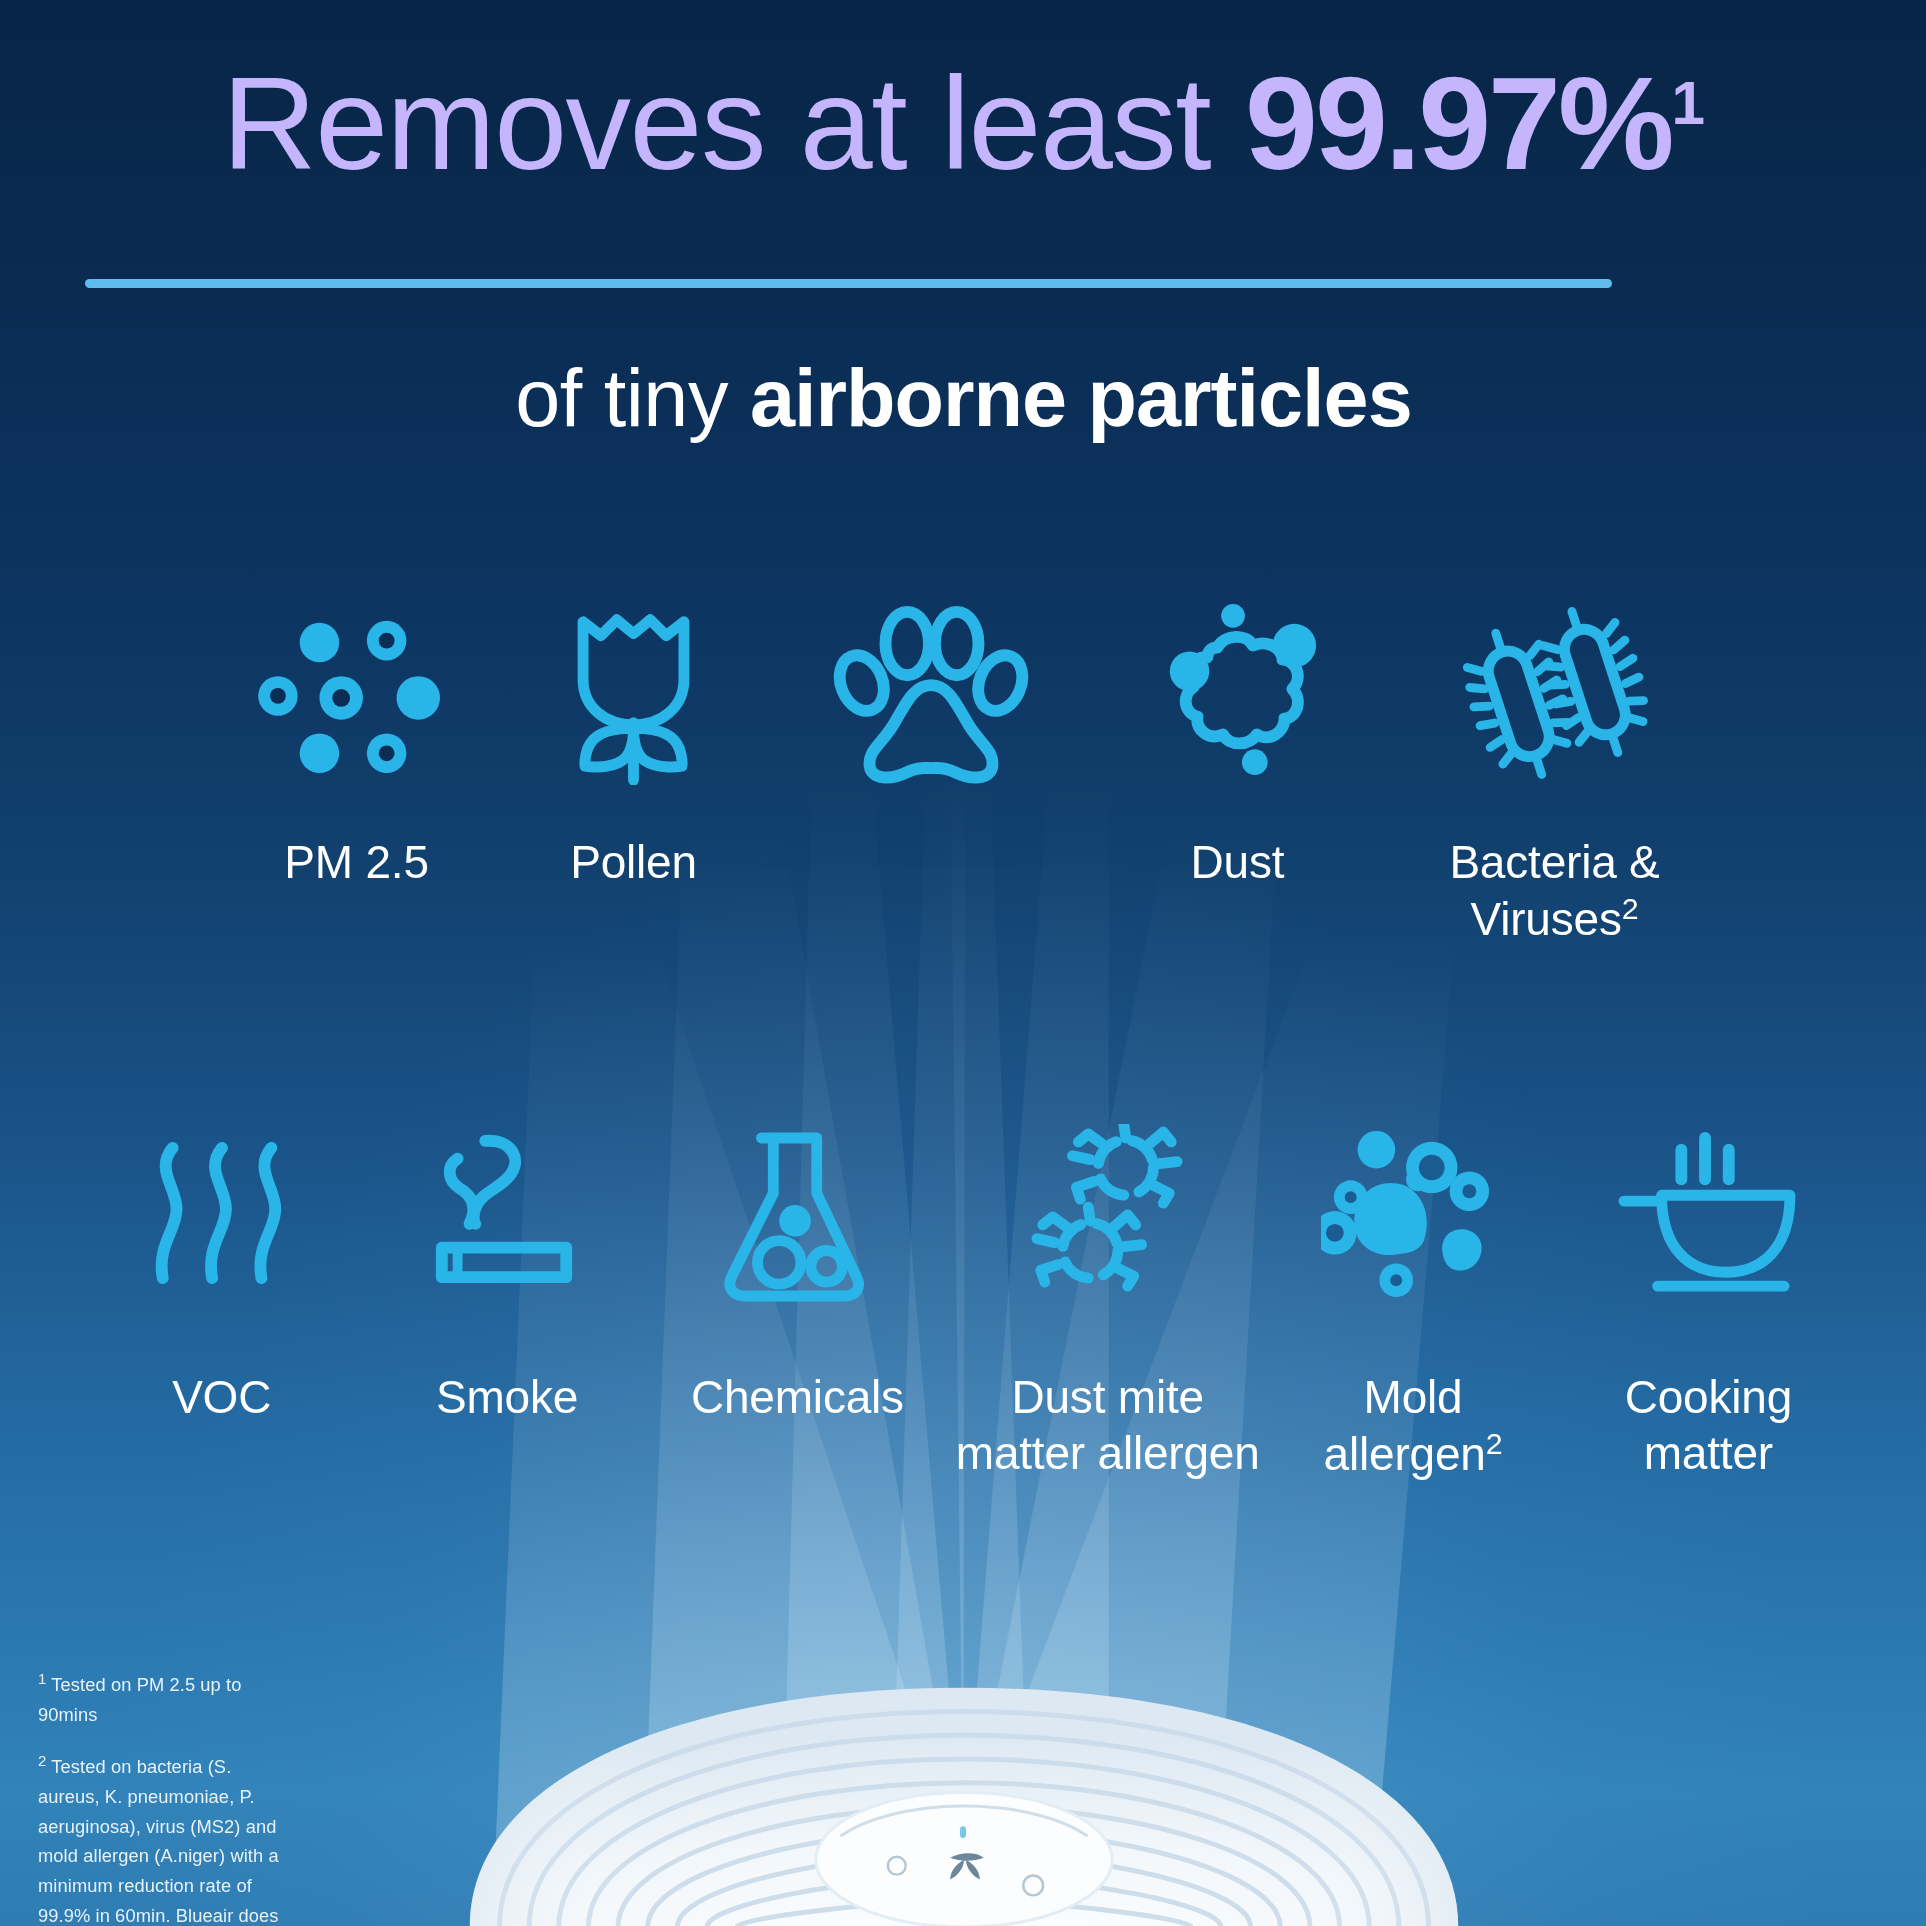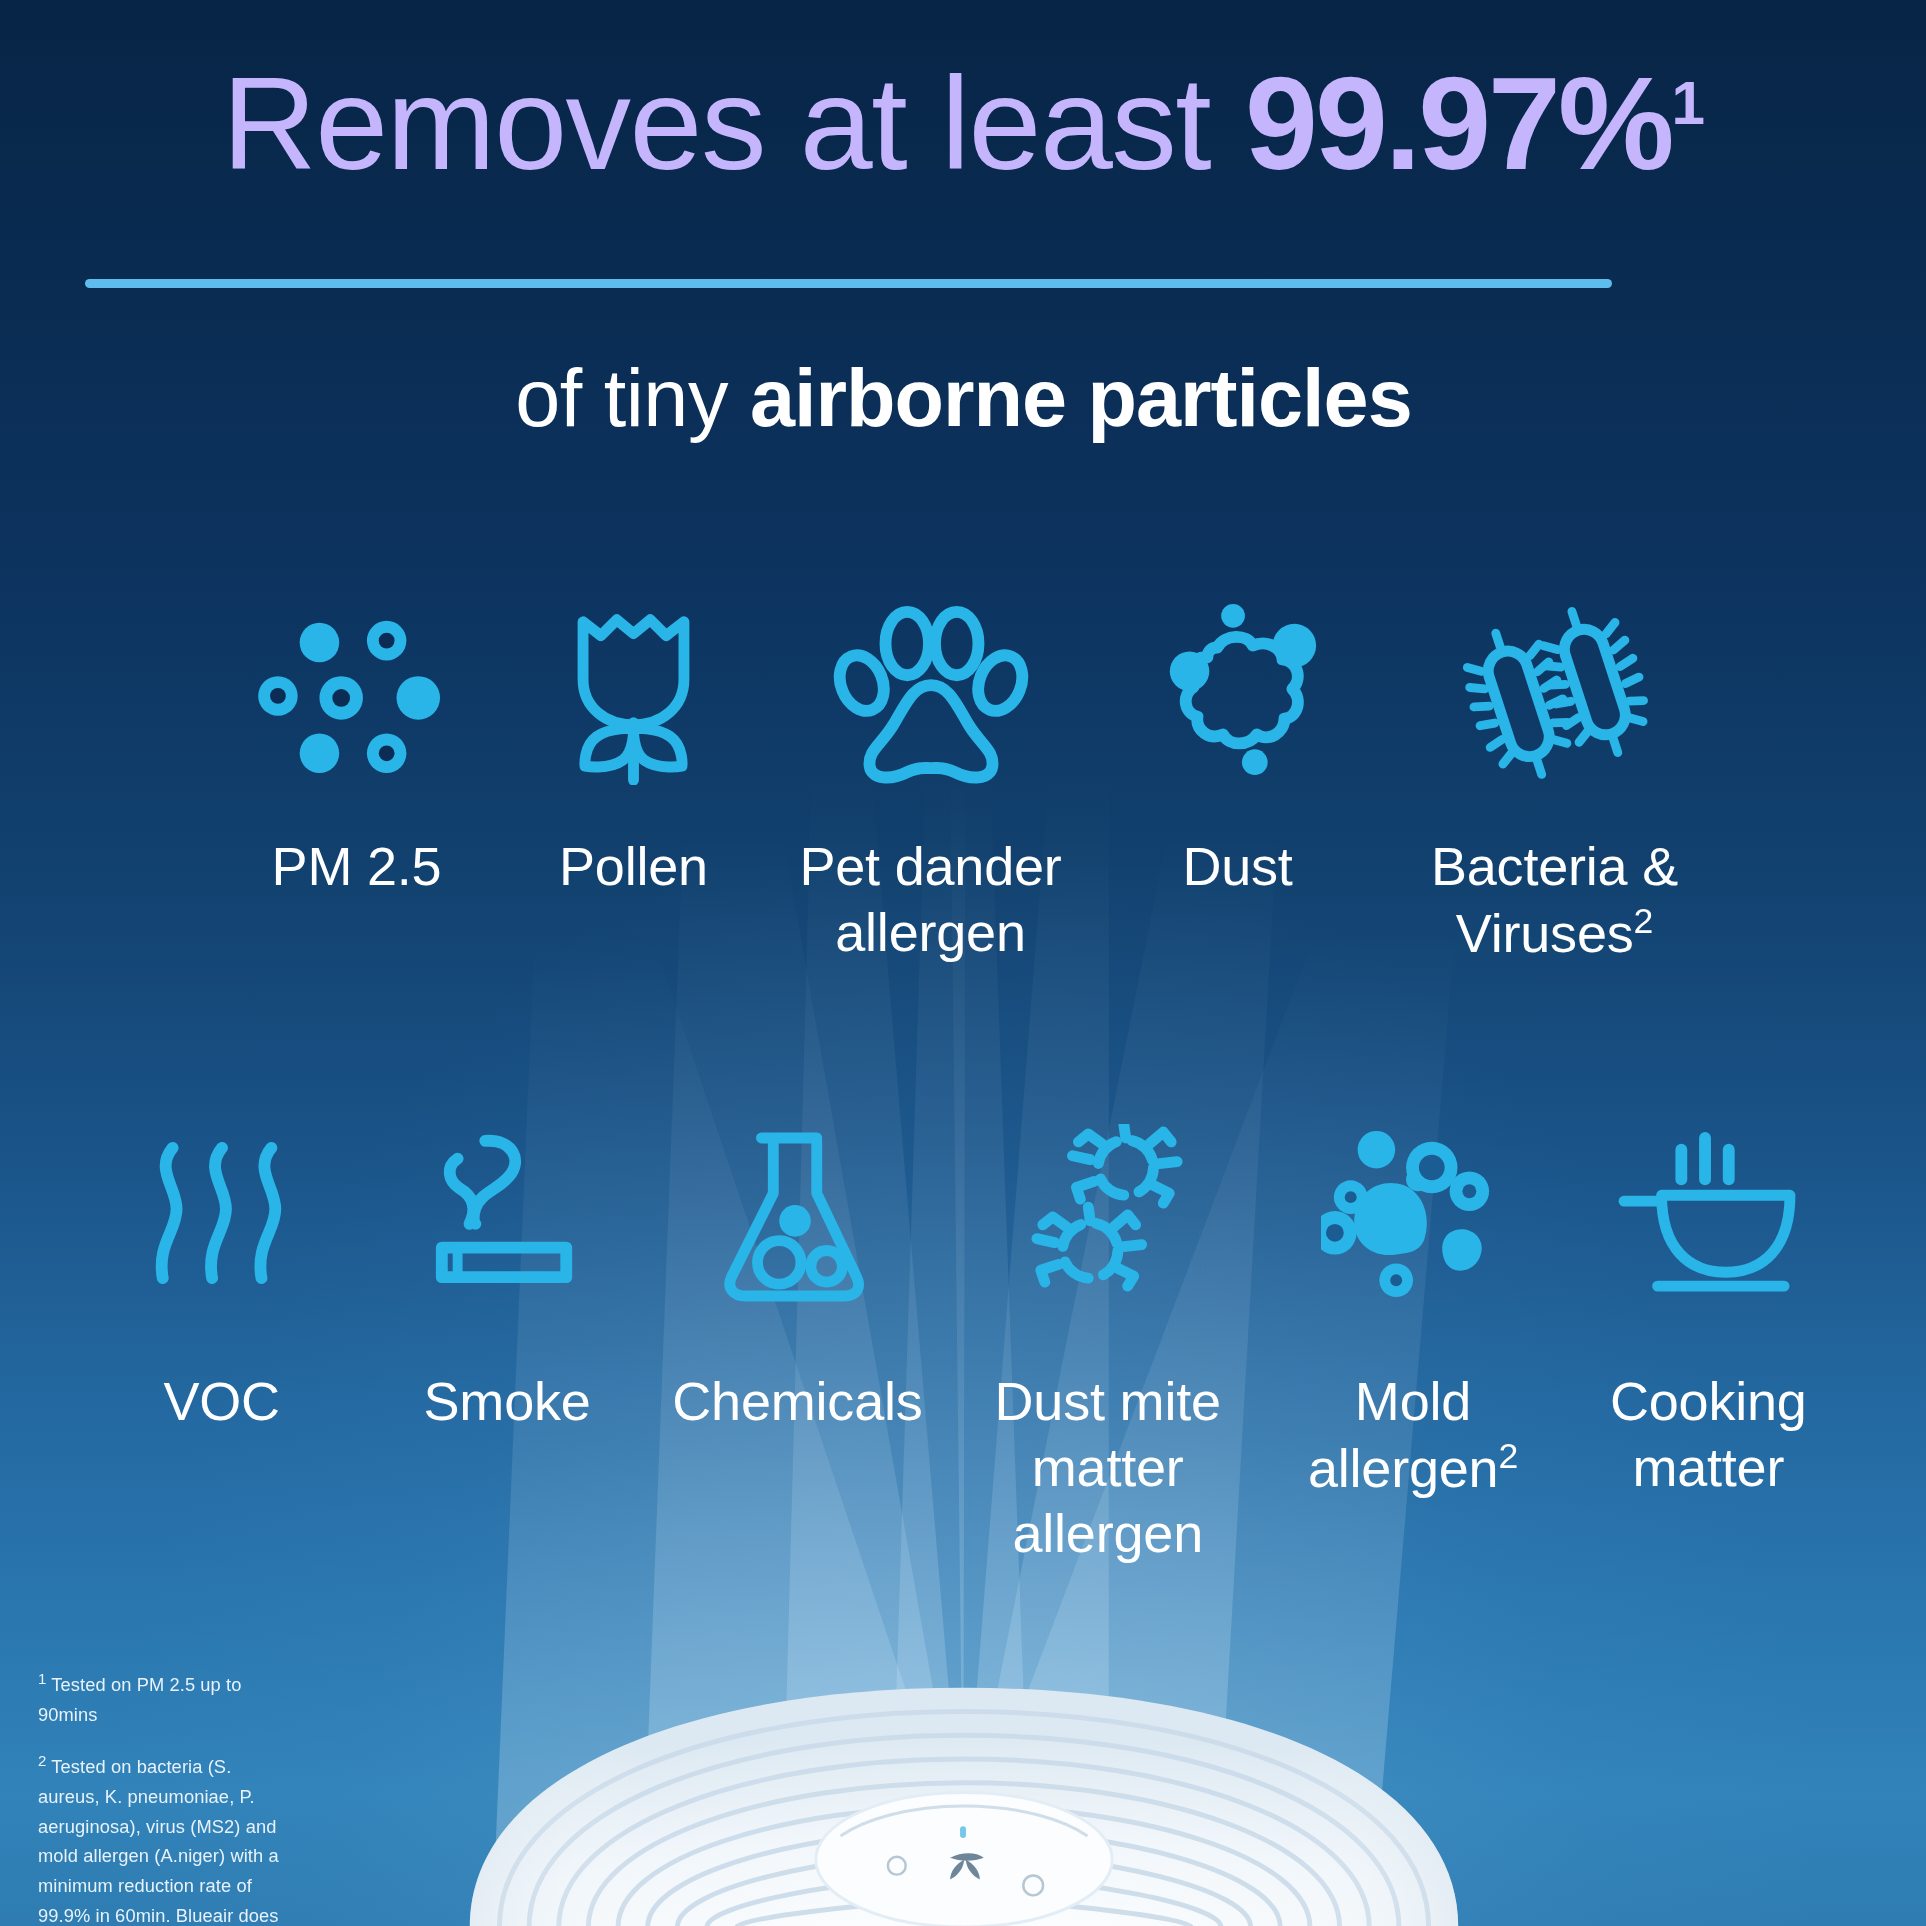--- a/index.html
+++ b/index.html
@@ -66,21 +66,21 @@
 
   
   .row{ position:absolute; display:flex; justify-content:center; align-items:flex-start; }
   #row1{ top:594px; left:208px; width:1525px; }
   #row2{ top:1114px; left:74px; width:1782px; }
 
   .cell{ display:flex; flex-direction:column; align-items:center; }
   .icon-wrap{ height:198px; display:flex; align-items:center; justify-content:center; }
   .cap{
     color:#ffffff; text-align:center;
-    font-size:54px; line-height:1.22; font-weight:400;
+    font-size:46px; line-height:1.22; font-weight:400;
     letter-spacing:-0.2px; white-space:pre-line;
   }
   #row1 .cap{ margin-top:42px; }
   #row2 .cap{ margin-top:57px; }
   .cap .sup{ font-size:0.66em; vertical-align:super; }
 
   
   #row1 .c0{ width:287px; } #row1 .c1{ width:267px; }
   #row1 .c2{ width:327px; } #row1 .c3{ width:287px; }
   #row1 .c4{ width:347px; }
@@ -179,22 +179,20 @@
         <ellipse cx="76" cy="42" rx="22" ry="32"></ellipse>
         <ellipse cx="126" cy="42" rx="22" ry="32"></ellipse>
         <ellipse cx="30" cy="82" rx="21" ry="29" transform="rotate(-22 30 82)"></ellipse>
         <ellipse cx="170" cy="82" rx="21" ry="29" transform="rotate(22 170 82)"></ellipse>
         <path d="M100 84 C118 84 126 104 138 124 C150 144 164 150 162 166
                  C160 180 140 180 124 172 C112 166 106 168 100 168
                  C94 168 88 166 76 172 C60 180 40 180 38 166
                  C36 150 50 144 62 124 C74 104 82 84 100 84 Z"></path>
       </svg>
     </div>
-    <div class="cap">Pet dander
-allergen</div>
   </div>
 
   <div class="cell c3">
     <div class="icon-wrap">
       <svg width="188" height="178" viewBox="0 0 190 180">
         <g fill="none" stroke="#29b5e8" stroke-width="12" stroke-linejoin="round" stroke-linecap="round">
           <path d="M74 44 C82 30 104 30 110 42 C124 36 140 44 140 56
                    C156 58 160 76 150 86 C160 96 156 114 142 116
                    C142 130 126 140 114 132 C106 144 86 144 80 132
                    C66 138 52 128 54 114 C40 110 38 92 50 84

